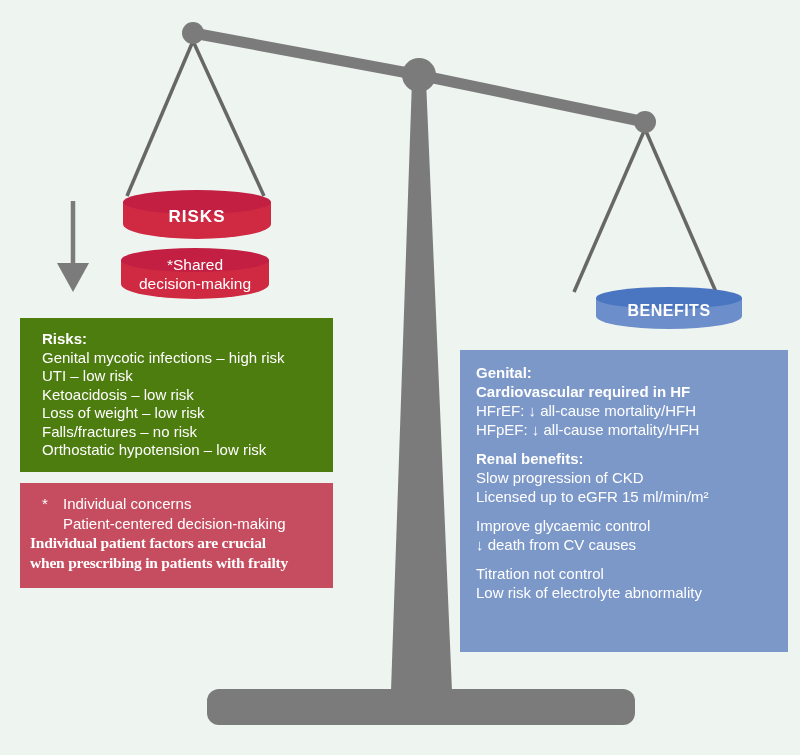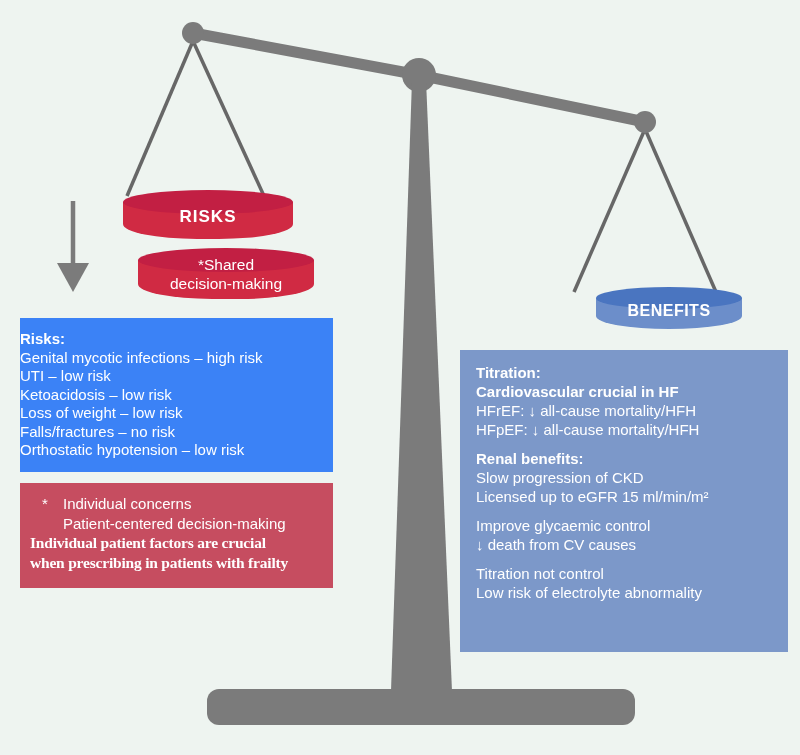--- a/index.html
+++ b/index.html
@@ -16,41 +16,41 @@
   .cyl .top{
     position:absolute;left:0;right:0;top:0;border-radius:50%;
   }
   .cyl .body{
     position:absolute;left:0;right:0;bottom:0;
   }
   .cyl .label{
     position:absolute;left:0;right:0;text-align:center;
     font-weight:bold;
   }
-  #risks-disc{left:123px;top:190px;width:148px;height:49px;padding-left:22px;}
+  #risks-disc{left:123px;top:190px;width:148px;height:49px;}
   #risks-disc .top{height:24px;background:#c21f43;}
   #risks-disc .body{top:12px;background:#d02a43;border-radius:0 0 74px 74px / 0 0 15px 15px;}
   #risks-disc .label{top:17px;font-size:17px;letter-spacing:1px;}
 
-  #shared-disc{left:138px;top:248px;width:132px;height:51px;padding-left:44px;}
+  #shared-disc{left:121px;top:248px;width:148px;height:51px;}
   #shared-disc .top{height:24px;background:#c21f43;}
   #shared-disc .body{top:12px;background:#d02a43;border-radius:0 0 74px 74px / 0 0 15px 15px;}
   #shared-disc .label{top:7px;font-weight:normal;font-size:15.5px;line-height:19px;}
 
   #benefits-disc{left:572px;top:287px;width:146px;height:42px;margin-left:24px;}
   #benefits-disc .top{height:22px;background:#4a75c0;}
   #benefits-disc .body{top:11px;background:#6c8eca;border-radius:0 0 73px 73px / 0 0 13px 13px;}
   #benefits-disc .label{top:15px;font-size:16px;letter-spacing:.5px;}
 
   
   .tbox{position:absolute;box-sizing:border-box;font-size:15px;}
   .bold{font-weight:bold;}
   #risk-box{
     left:20px;top:318px;width:313px;height:154px;
-    background:#3b82f6;padding:12px 0;line-height:18.5px;
+    background:#4d7c0f;padding:12px 22px;line-height:18.5px;
   }
   #concern-box{
     left:20px;top:483px;width:313px;height:105px;
     background:#c64d60;padding:11px 6px 11px 6px;line-height:19.5px;
   }
   #concern-box .indent{position:relative;padding-left:37px;}
   #concern-box .ast{position:absolute;left:16px;top:0;}
   #concern-box .boldline{padding-left:4px;font-weight:bold;font-size:15.5px;letter-spacing:-0.2px;font-family:Liberation Serif, serif;}
   #benefit-box{
     left:460px;top:350px;width:328px;height:302px;
@@ -124,23 +124,23 @@
       <span>Individual concerns</span>
     </div>
     <div class="indent">
       <span>Patient-centered decision-making</span>
     </div>
     <div class="boldline">Individual patient factors are crucial</div>
     <div class="boldline">when prescribing in patients with frailty</div>
   </div>
 
   <div class="tbox" id="benefit-box">
-    <div class="bold">Titration:</div>
+    <div class="bold">Genital:</div>
 
-    <div class="bold">Cardiovascular crucial in HF</div>
+    <div class="bold">Cardiovascular required in HF</div>
     <div>HFrEF: ↓ all-cause mortality/HFH</div>
     <div>HFpEF: ↓ all-cause mortality/HFH</div>
 
     <div class="gap"></div>
 
     <div class="bold">Renal benefits:</div>
     <div>Slow progression of CKD</div>
     <div>Licensed up to eGFR 15 ml/min/m²</div>
 
     <div class="gap"></div>

